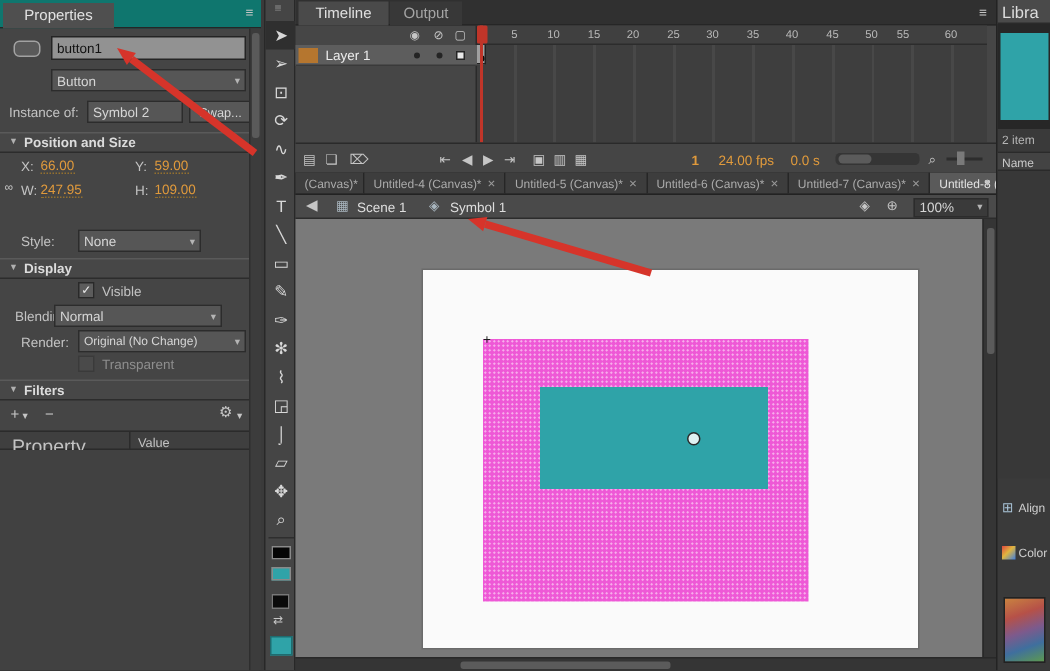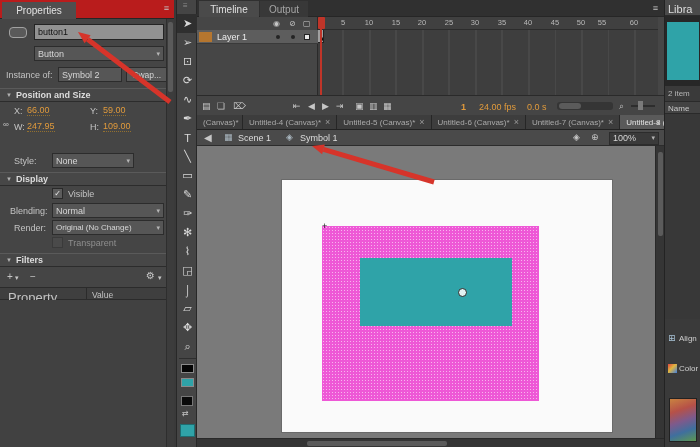--- a/index.html
+++ b/index.html
@@ -25,21 +25,21 @@
   .doctab.active{background:#5a5a5a;color:#e2e2e2;}
   .doctab .x{color:#999;font-size:9px;}
   .orange{color:#e09a3c;}
 </style>
 </head>
 <body>
 
 <div id="app">
 
   <div class="abs" style="left:0;top:0;width:174px;height:447px;background:#454545;border-right:1px solid #282828;">
-    <div class="abs" style="left:0;top:0;width:174px;height:19px;background:#b91c1c;border-bottom:1px solid #262626;">
+    <div class="abs" style="left:0;top:0;width:174px;height:19px;background:#0f766e;border-bottom:1px solid #262626;">
       <div class="abs tab" style="left:2px;top:2px;width:74px;height:17px;background:#4f4f4f;color:#e2e2e2;">
         <span>Properties</span>
       </div>
       <span class="abs icon-btn" style="right:5px;top:4px;">≡</span>
     </div>
 
     <span class="abs" style="left:9px;top:27px;width:18px;height:11px;border:1px solid #a2a2a2;border-radius:4px;background:#5a5a5a;"></span>
     <input class="abs" style="left: 34px; top: 24px; width: 130px; height: 16px; background: rgb(146, 146, 146); border: 1px solid rgb(36, 36, 36); color: rgb(18, 18, 18); font-size: 9px; padding: 0px 3px; font-family: inherit;" value="button1">
 
     <div class="abs dd" style="left:34px;top:46px;width:130px;height:15px;">
@@ -77,21 +77,21 @@
 
     <div class="abs sect" style="left:0;top:172px;width:174px;height:14px;">
       <span class="tri">▼</span>
       <span>Display</span>
     </div>
     <span class="abs chk" style="left:52px;top:188px;">
         <span>✓</span>
       </span>
     <span class="abs lbl" style="left:68px;top:189px;">Visible</span>
     <span class="abs lbl" style="left:10px;top:206px;">Blending:</span>
-    <div class="abs dd" style="left:52px;top:203px;width:112px;height:15px;gap:36px;">
+    <div class="abs dd" style="left:36px;top:203px;width:112px;height:15px;gap:36px;">
       <span>Normal</span>
       <span class="chev">▾</span>
     </div>
     <span class="abs lbl" style="left:14px;top:223px;">Render:</span>
     <div class="abs dd" style="left:52px;top:220px;width:112px;height:15px;font-size:8px;">
       <span>Original (No Change)</span>
       <span class="chev">▾</span>
     </div>
     <span class="abs chk off" style="left:52px;top:237px;"></span>
     <span class="abs lbl" style="left:68px;top:238px;color:#8e8e8e;">Transparent</span>

